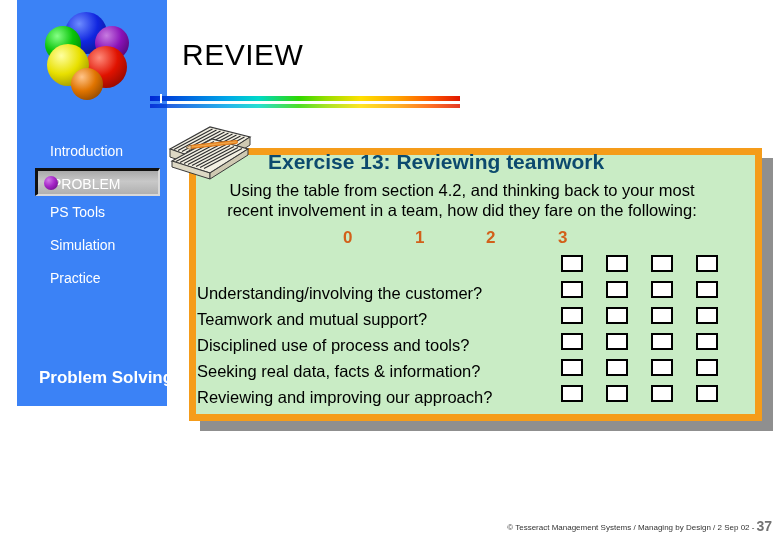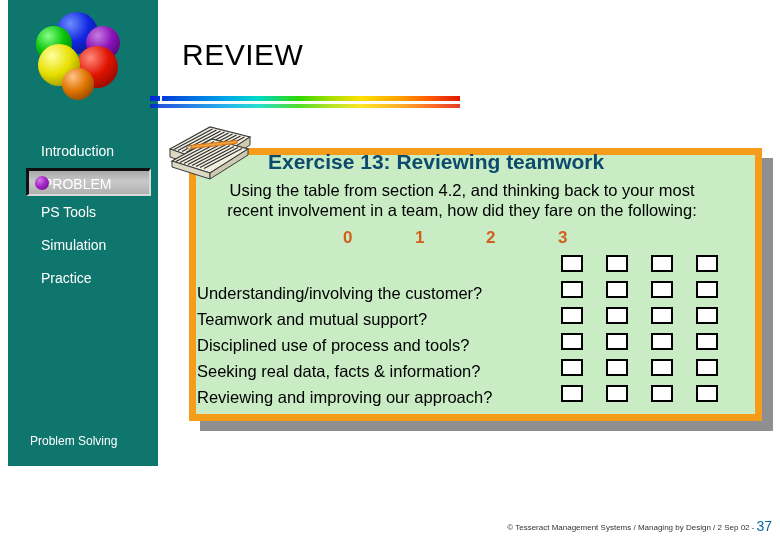--- a/index.html
+++ b/index.html
@@ -16,25 +16,25 @@
   .slide {
     position: relative;
     width: 780px;
     height: 540px;
     background: #ffffff;
   }
 
   
   .sidebar {
     position: absolute;
-    left: 8px;
+    left: 17px;
     top: 0;
     width: 150px;
-    height: 466px;
-    background: #0f766e;
+    height: 406px;
+    background: #3b82f6;
   }
   .logo {
     position: absolute;
     left: 20px;
     top: 8px;
     width: 110px;
     height: 95px;
   }
   .sphere {
     position: absolute;
@@ -79,22 +79,22 @@
     background: radial-gradient(circle at 33% 30%, #d27ae8 0%, #a626c8 45%, #5d0b77 100%);
   }
   .nav-label {
     display: inline-block;
   }
   .section-label {
     position: absolute;
     left: 22px;
     bottom: 18px;
     color: #ffffff;
-    font-size: 12px;
-    font-weight: normal;
+    font-size: 17px;
+    font-weight: bold;
     white-space: nowrap;
   }
 
   
   .title {
     position: absolute;
     left: 182px;
     top: 38px;
     font-size: 30px;
     font-weight: normal;
@@ -233,22 +233,22 @@
     position: absolute;
     right: 8px;
     bottom: 6px;
     font-size: 8px;
     color: #333333;
     white-space: nowrap;
     font-family: "Liberation Sans", sans-serif;
   }
   .footer .pagenum {
     font-size: 14px;
-    font-weight: normal;
-    color: #0369a1;
+    font-weight: bold;
+    color: #737373;
     vertical-align: -1px;
     margin-left: 2px;
     margin-top: 16px;
   }
 </style>
 </head>
 <body>
 
 <div class="slide">
 

